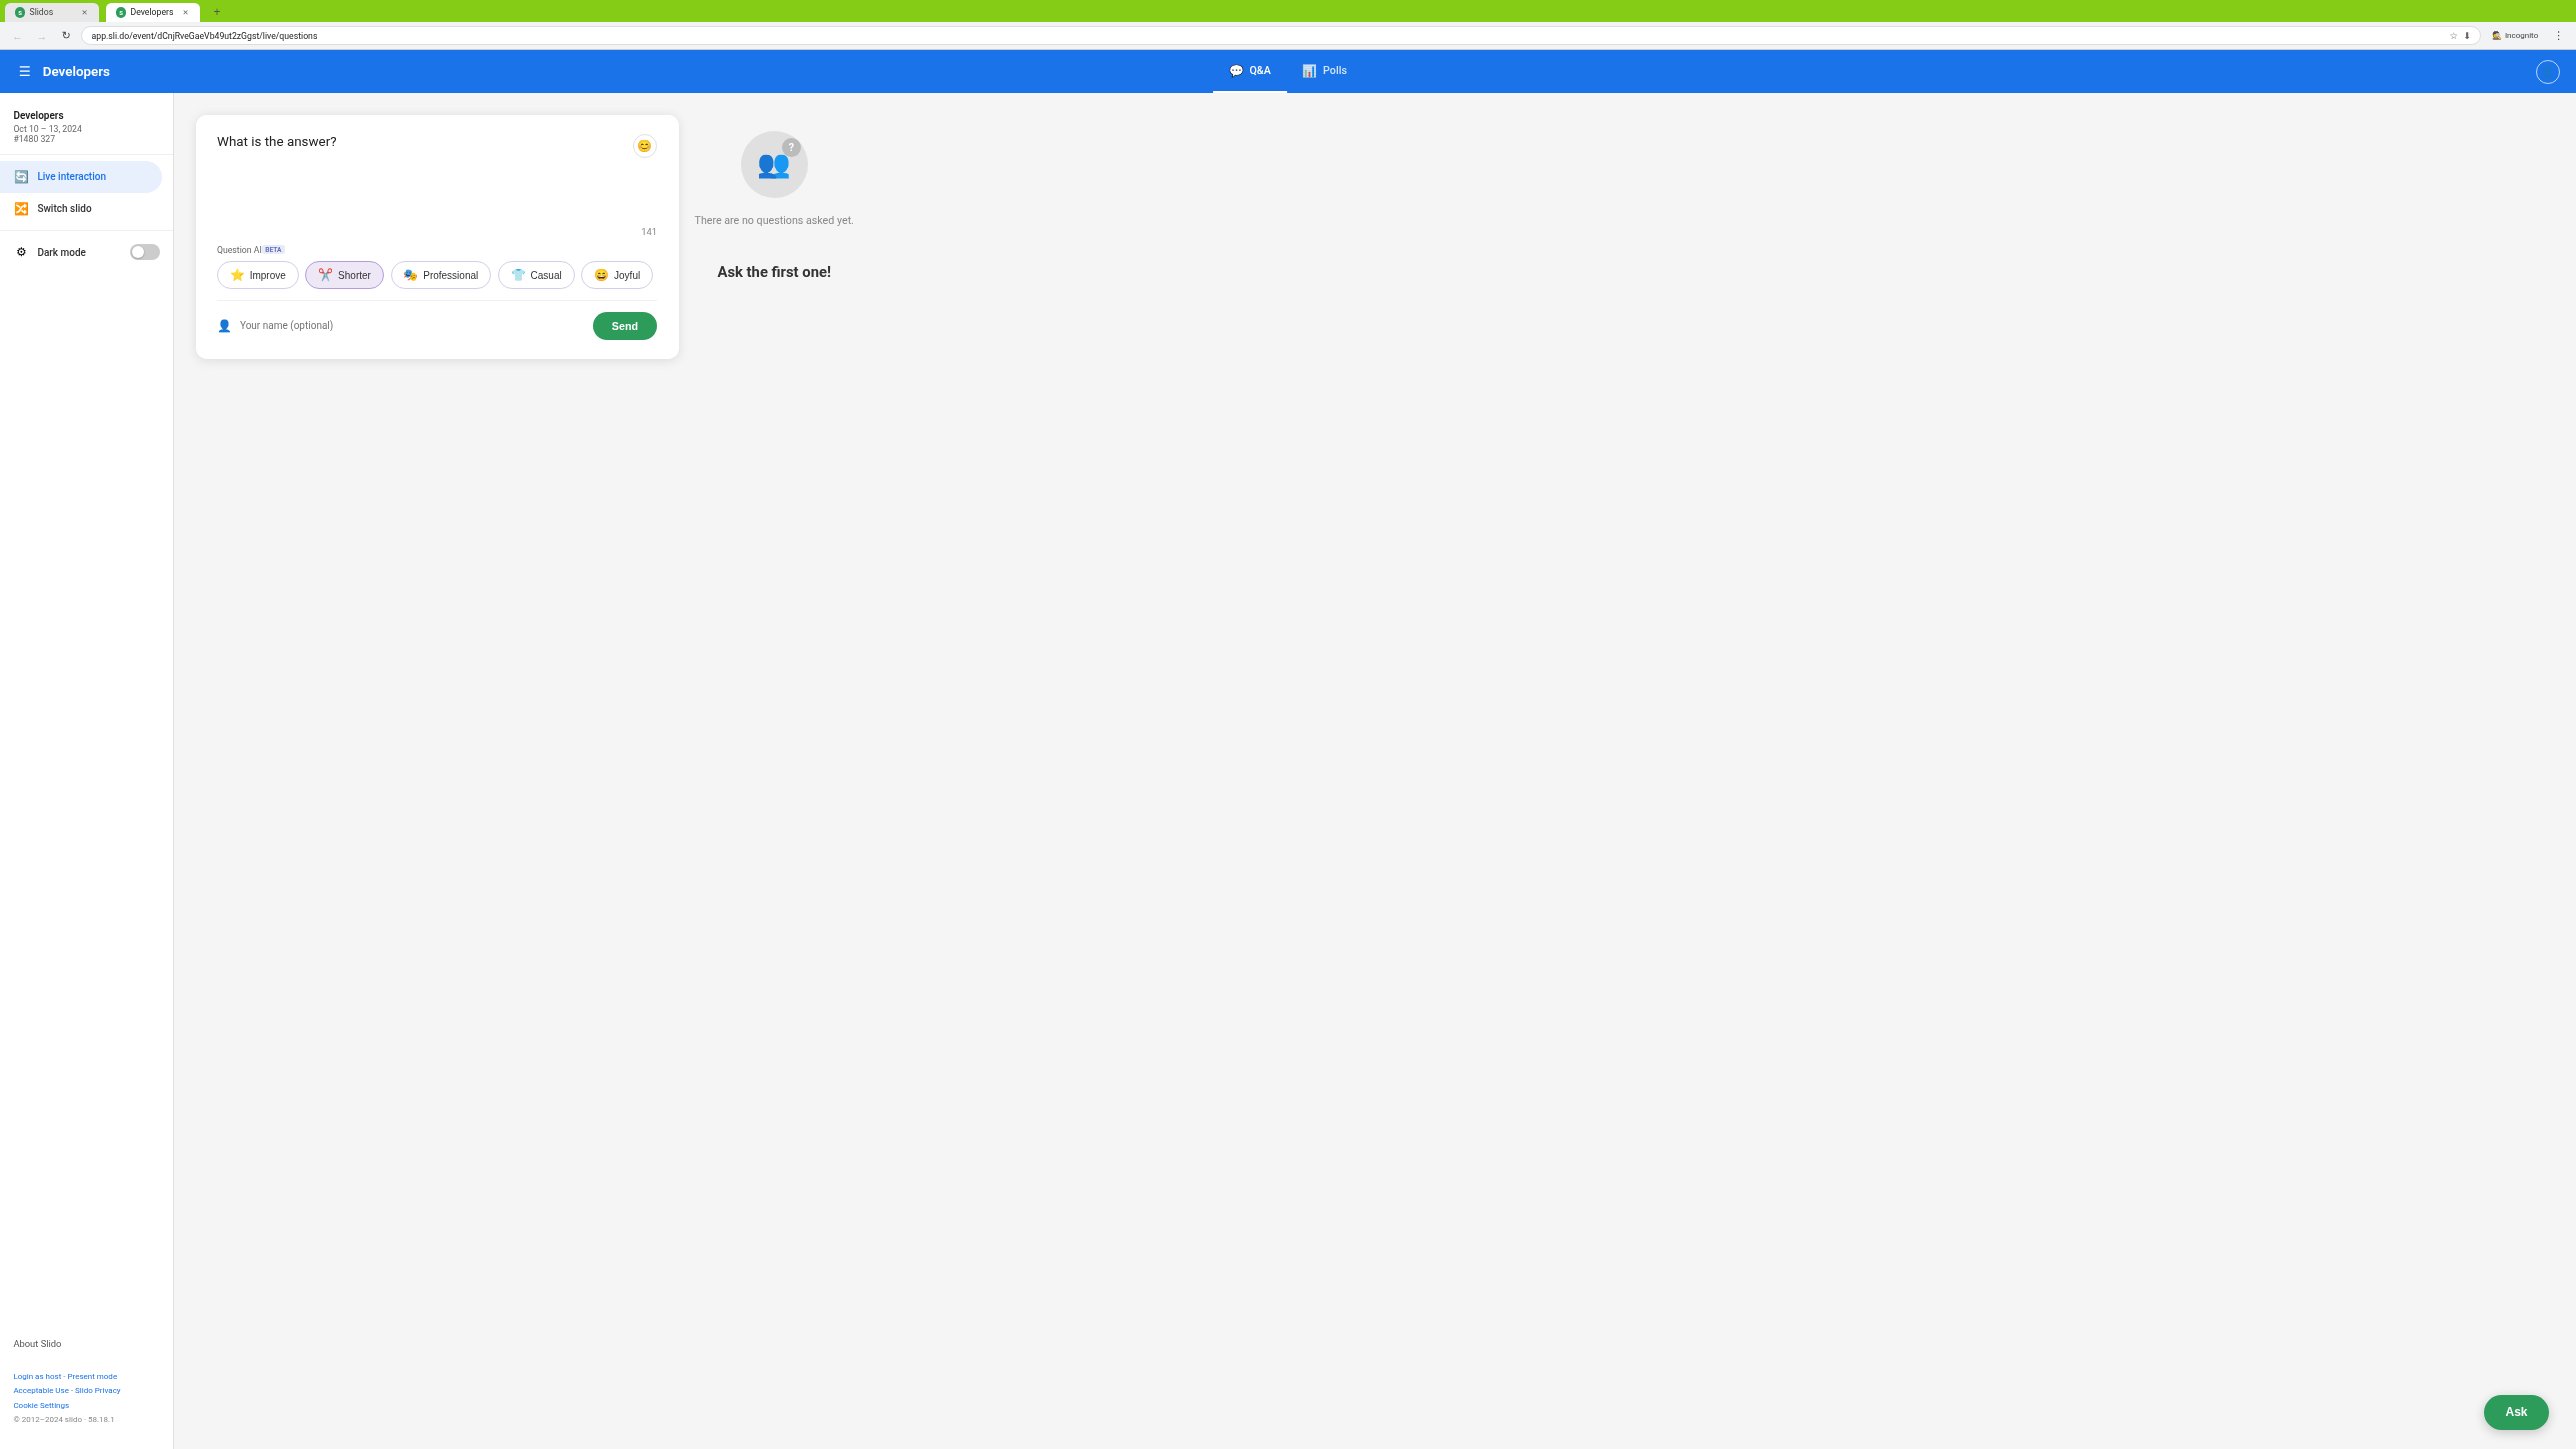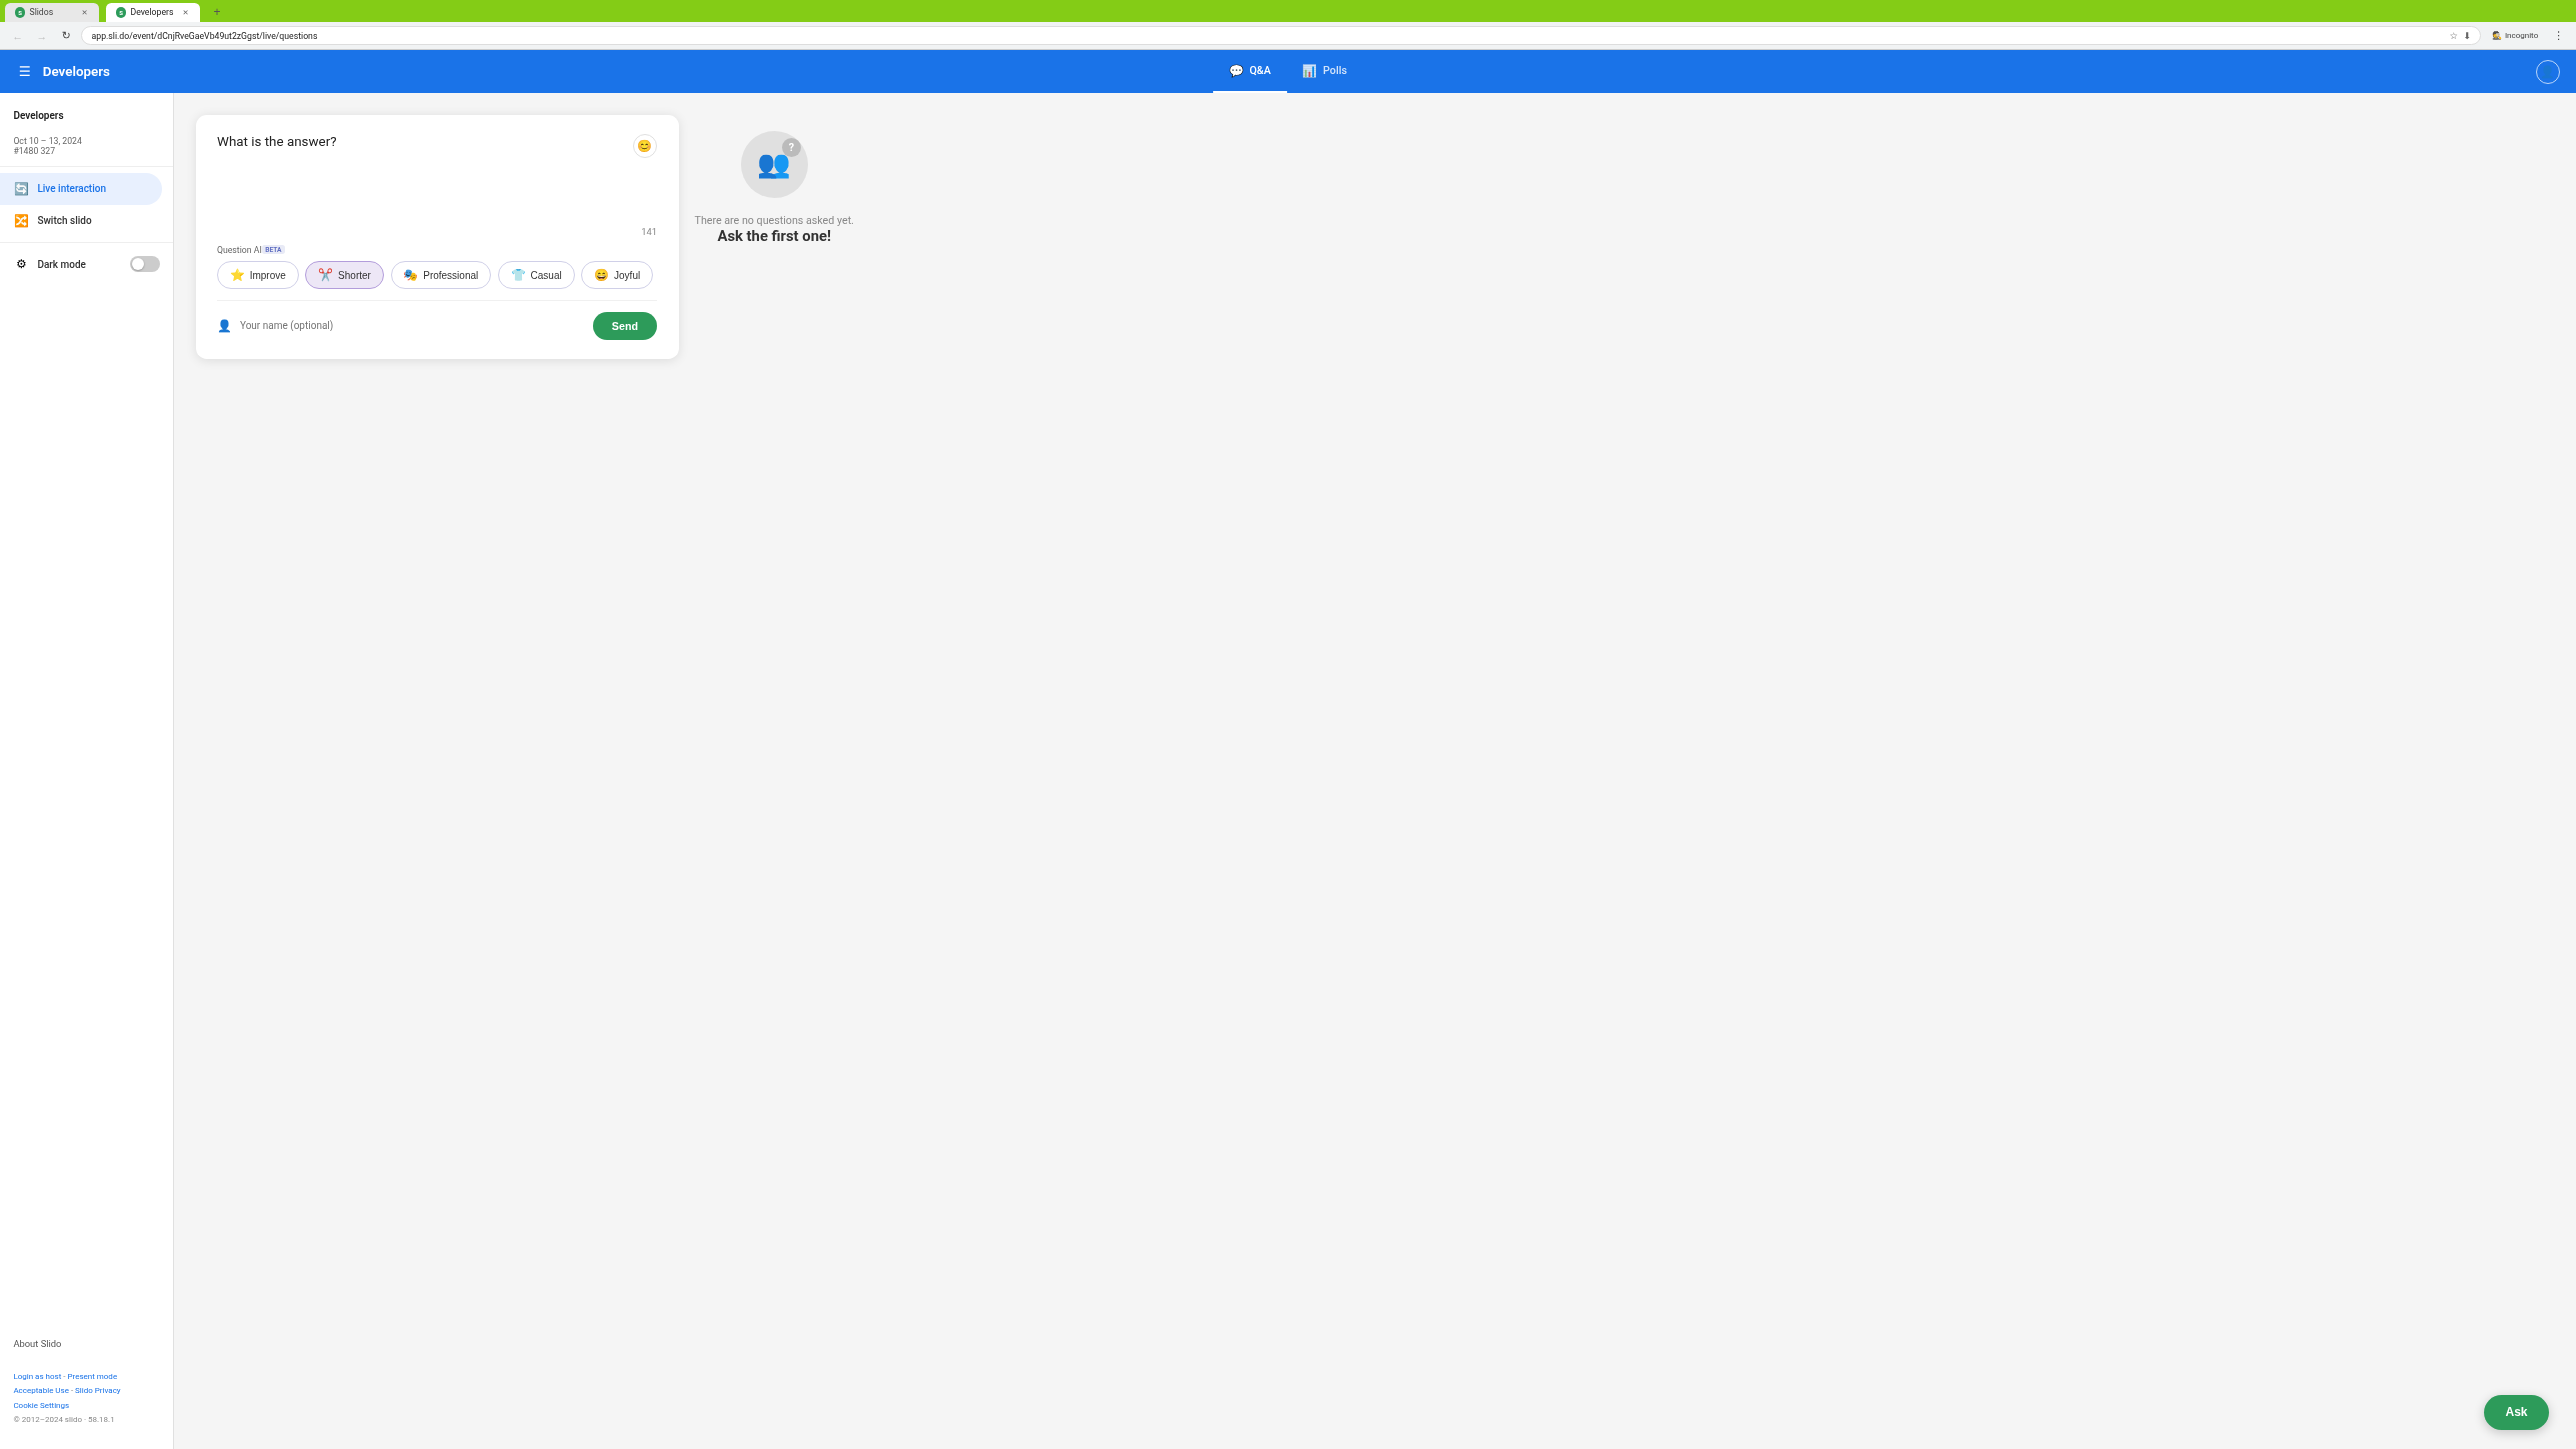--- a/index.html
+++ b/index.html
@@ -216,21 +216,21 @@
       margin-bottom: 5.4px;
     }
     .sidebar-event-name {
       font-size: 10px;
       font-weight: 600;
       color: #222;
     }
     .sidebar-event-dates {
       font-size: 8.7px;
       color: #666;
-      margin-top: 15px;
+      margin-top: 3px;
     }
     .sidebar-event-id {
       font-size: 8.7px;
       color: #666;
     }
     .sidebar-item {
       display: flex;
       align-items: center;
       gap: 8px;
       padding: 8px 13.4px;
@@ -451,20 +451,21 @@
       display: flex; align-items: center; justify-content: center;
       font-size: 10.7px;
       color: white;
       font-weight: bold;
     }
     .empty-title {
       font-size: 14.8px;
       font-weight: 700;
       color: #333;
       margin-bottom: 5.4px;
+      margin-top: 36px;
     }
     .empty-subtitle {
       font-size: 10.7px;
       color: #888;
     }
 
     
     .ask-fab {
       position: fixed;
       bottom: 19px;

